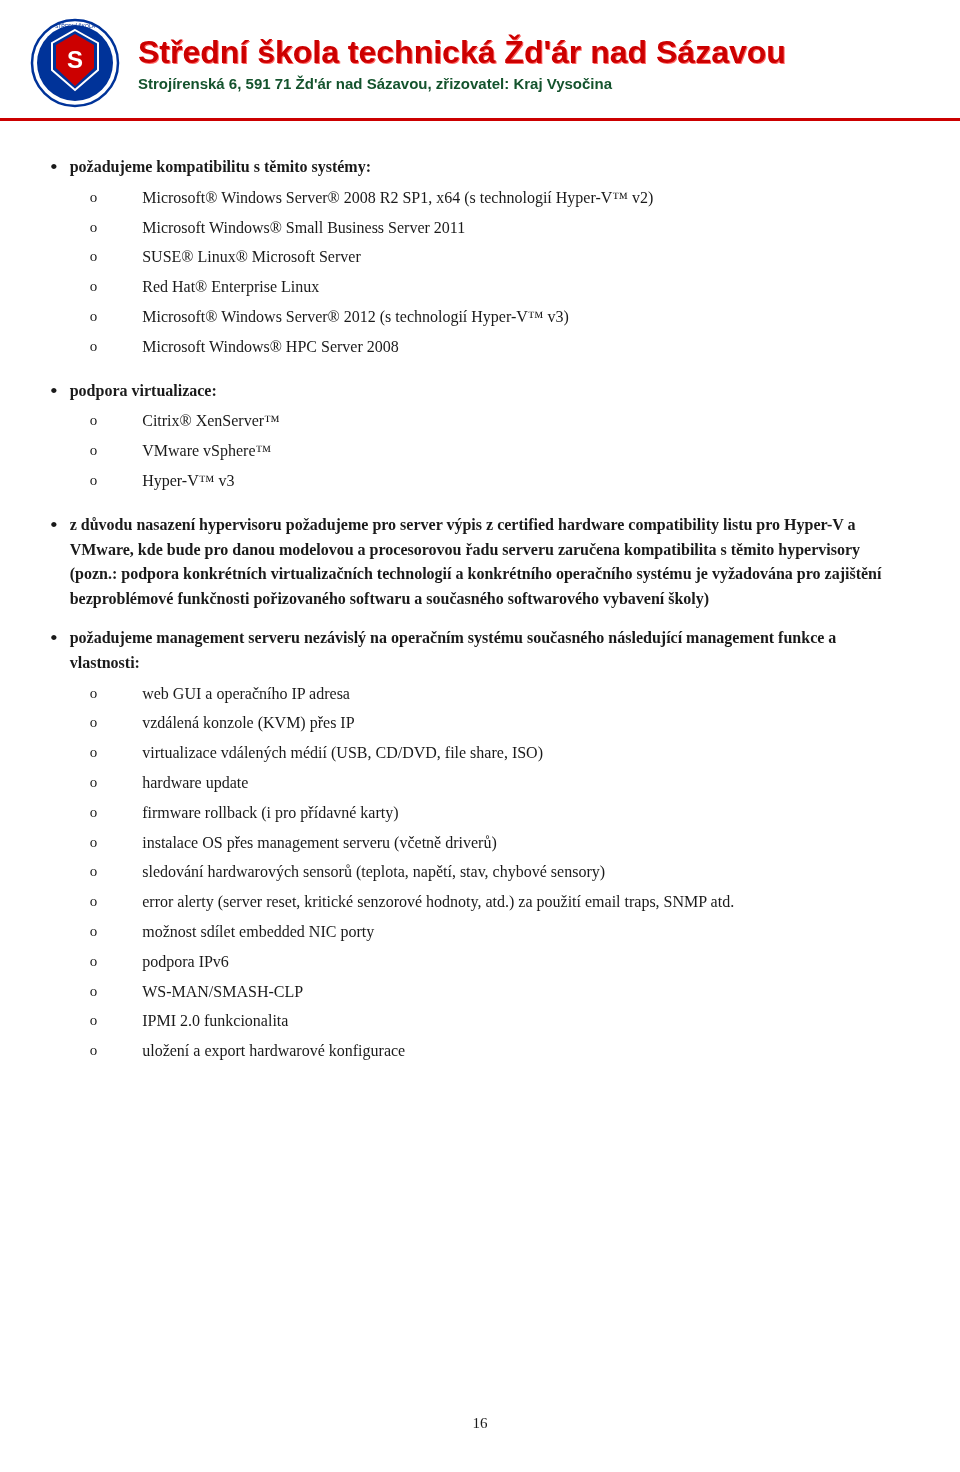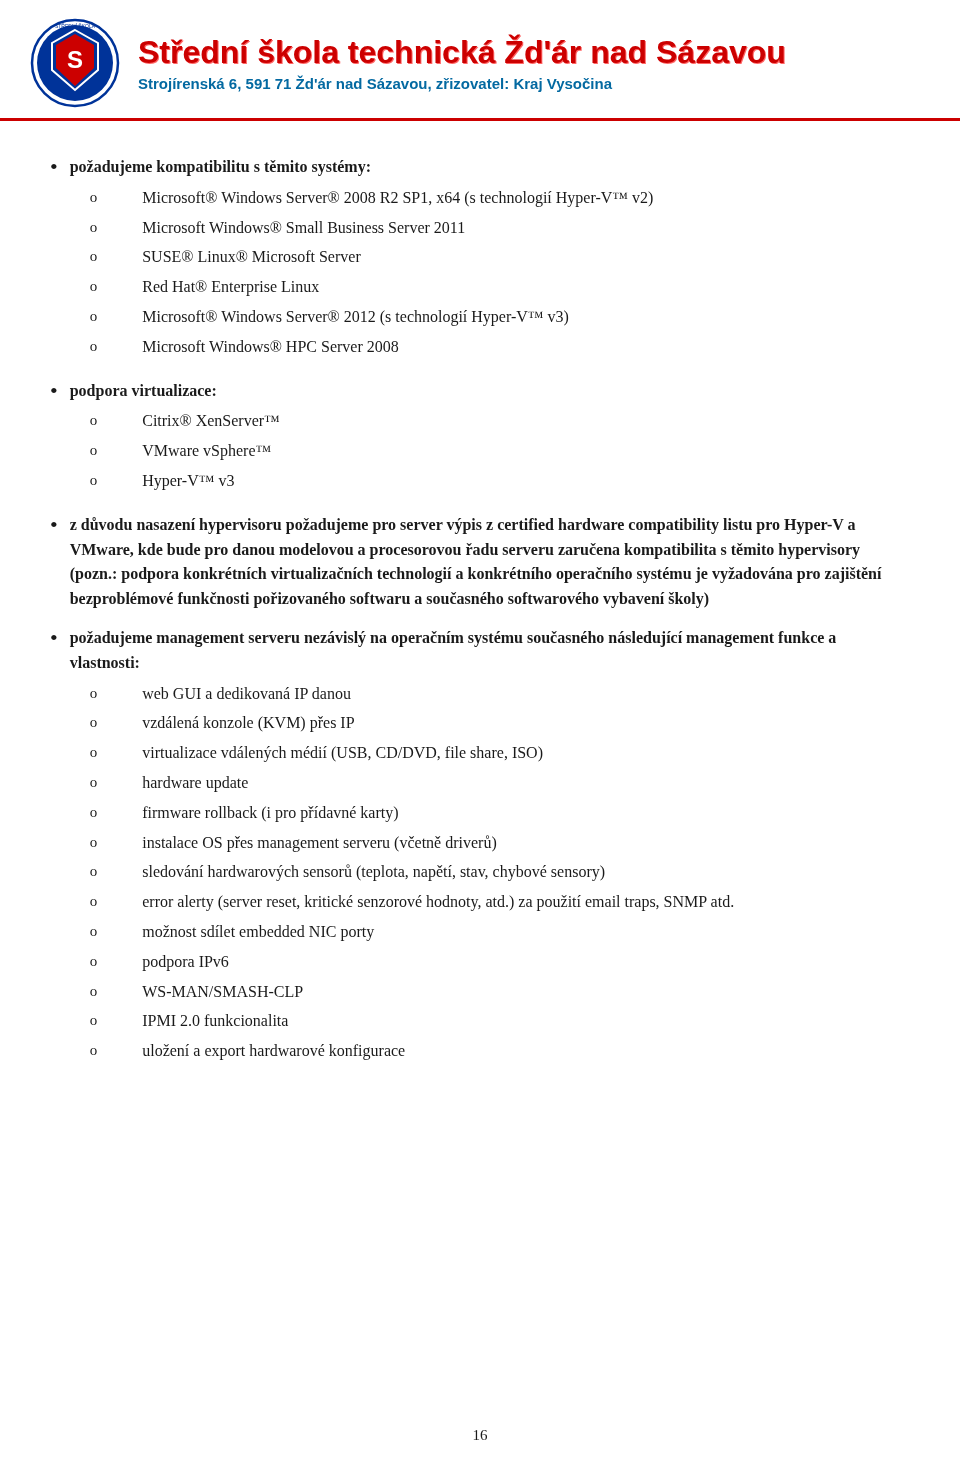--- a/index.html
+++ b/index.html
@@ -51,21 +51,21 @@
       font-weight: bold;
       color: #cc0000;
       line-height: 1.15;
       text-shadow: 1px 1px 0 #ff6666;
     }
 
     .header-subtitle {
       font-family: Arial, sans-serif;
       font-size: 15px;
       font-weight: bold;
-      color: #0369a1;
+      color: #14532d;
       margin-top: 4px;
     }
 
     
     .content {
       padding: 30px 50px 30px 50px;
     }
 
     ul.main-list {
       list-style: none;
@@ -121,21 +121,21 @@
 
     .main-text {
       font-size: 16px;
       line-height: 1.55;
       font-weight: bold;
     }
 
     
     .page-number {
       position: absolute;
-      bottom: 28px;
+      bottom: 40px;
       left: 50%;
       transform: translateX(-50%);
       font-size: 15px;
       color: #1a1a1a;
     }
 
     
     .logo-svg {
       width: 90px;
       height: 90px;
@@ -231,21 +231,21 @@
         </div>
       </li>
 
       <li>
         <span class="bullet-dot">•</span>
         <div class="bullet-content">
           <div class="main-text">požadujeme management serveru nezávislý na operačním systému současného následující management funkce a vlastnosti:</div>
           <ul class="sub-list">
             <li>
               <span class="sub-bullet">o</span>
-              <span class="sub-text">web GUI a dedikovaná IP danou</span>
+              <span class="sub-text">web GUI a operačního IP adresa</span>
             </li>
             <li>
               <span class="sub-bullet">o</span>
               <span class="sub-text">vzdálená konzole (KVM) přes IP</span>
             </li>
             <li>
               <span class="sub-bullet">o</span>
               <span class="sub-text">virtualizace vdálených médií (USB, CD/DVD, file share, ISO)</span>
             </li>
             <li>

